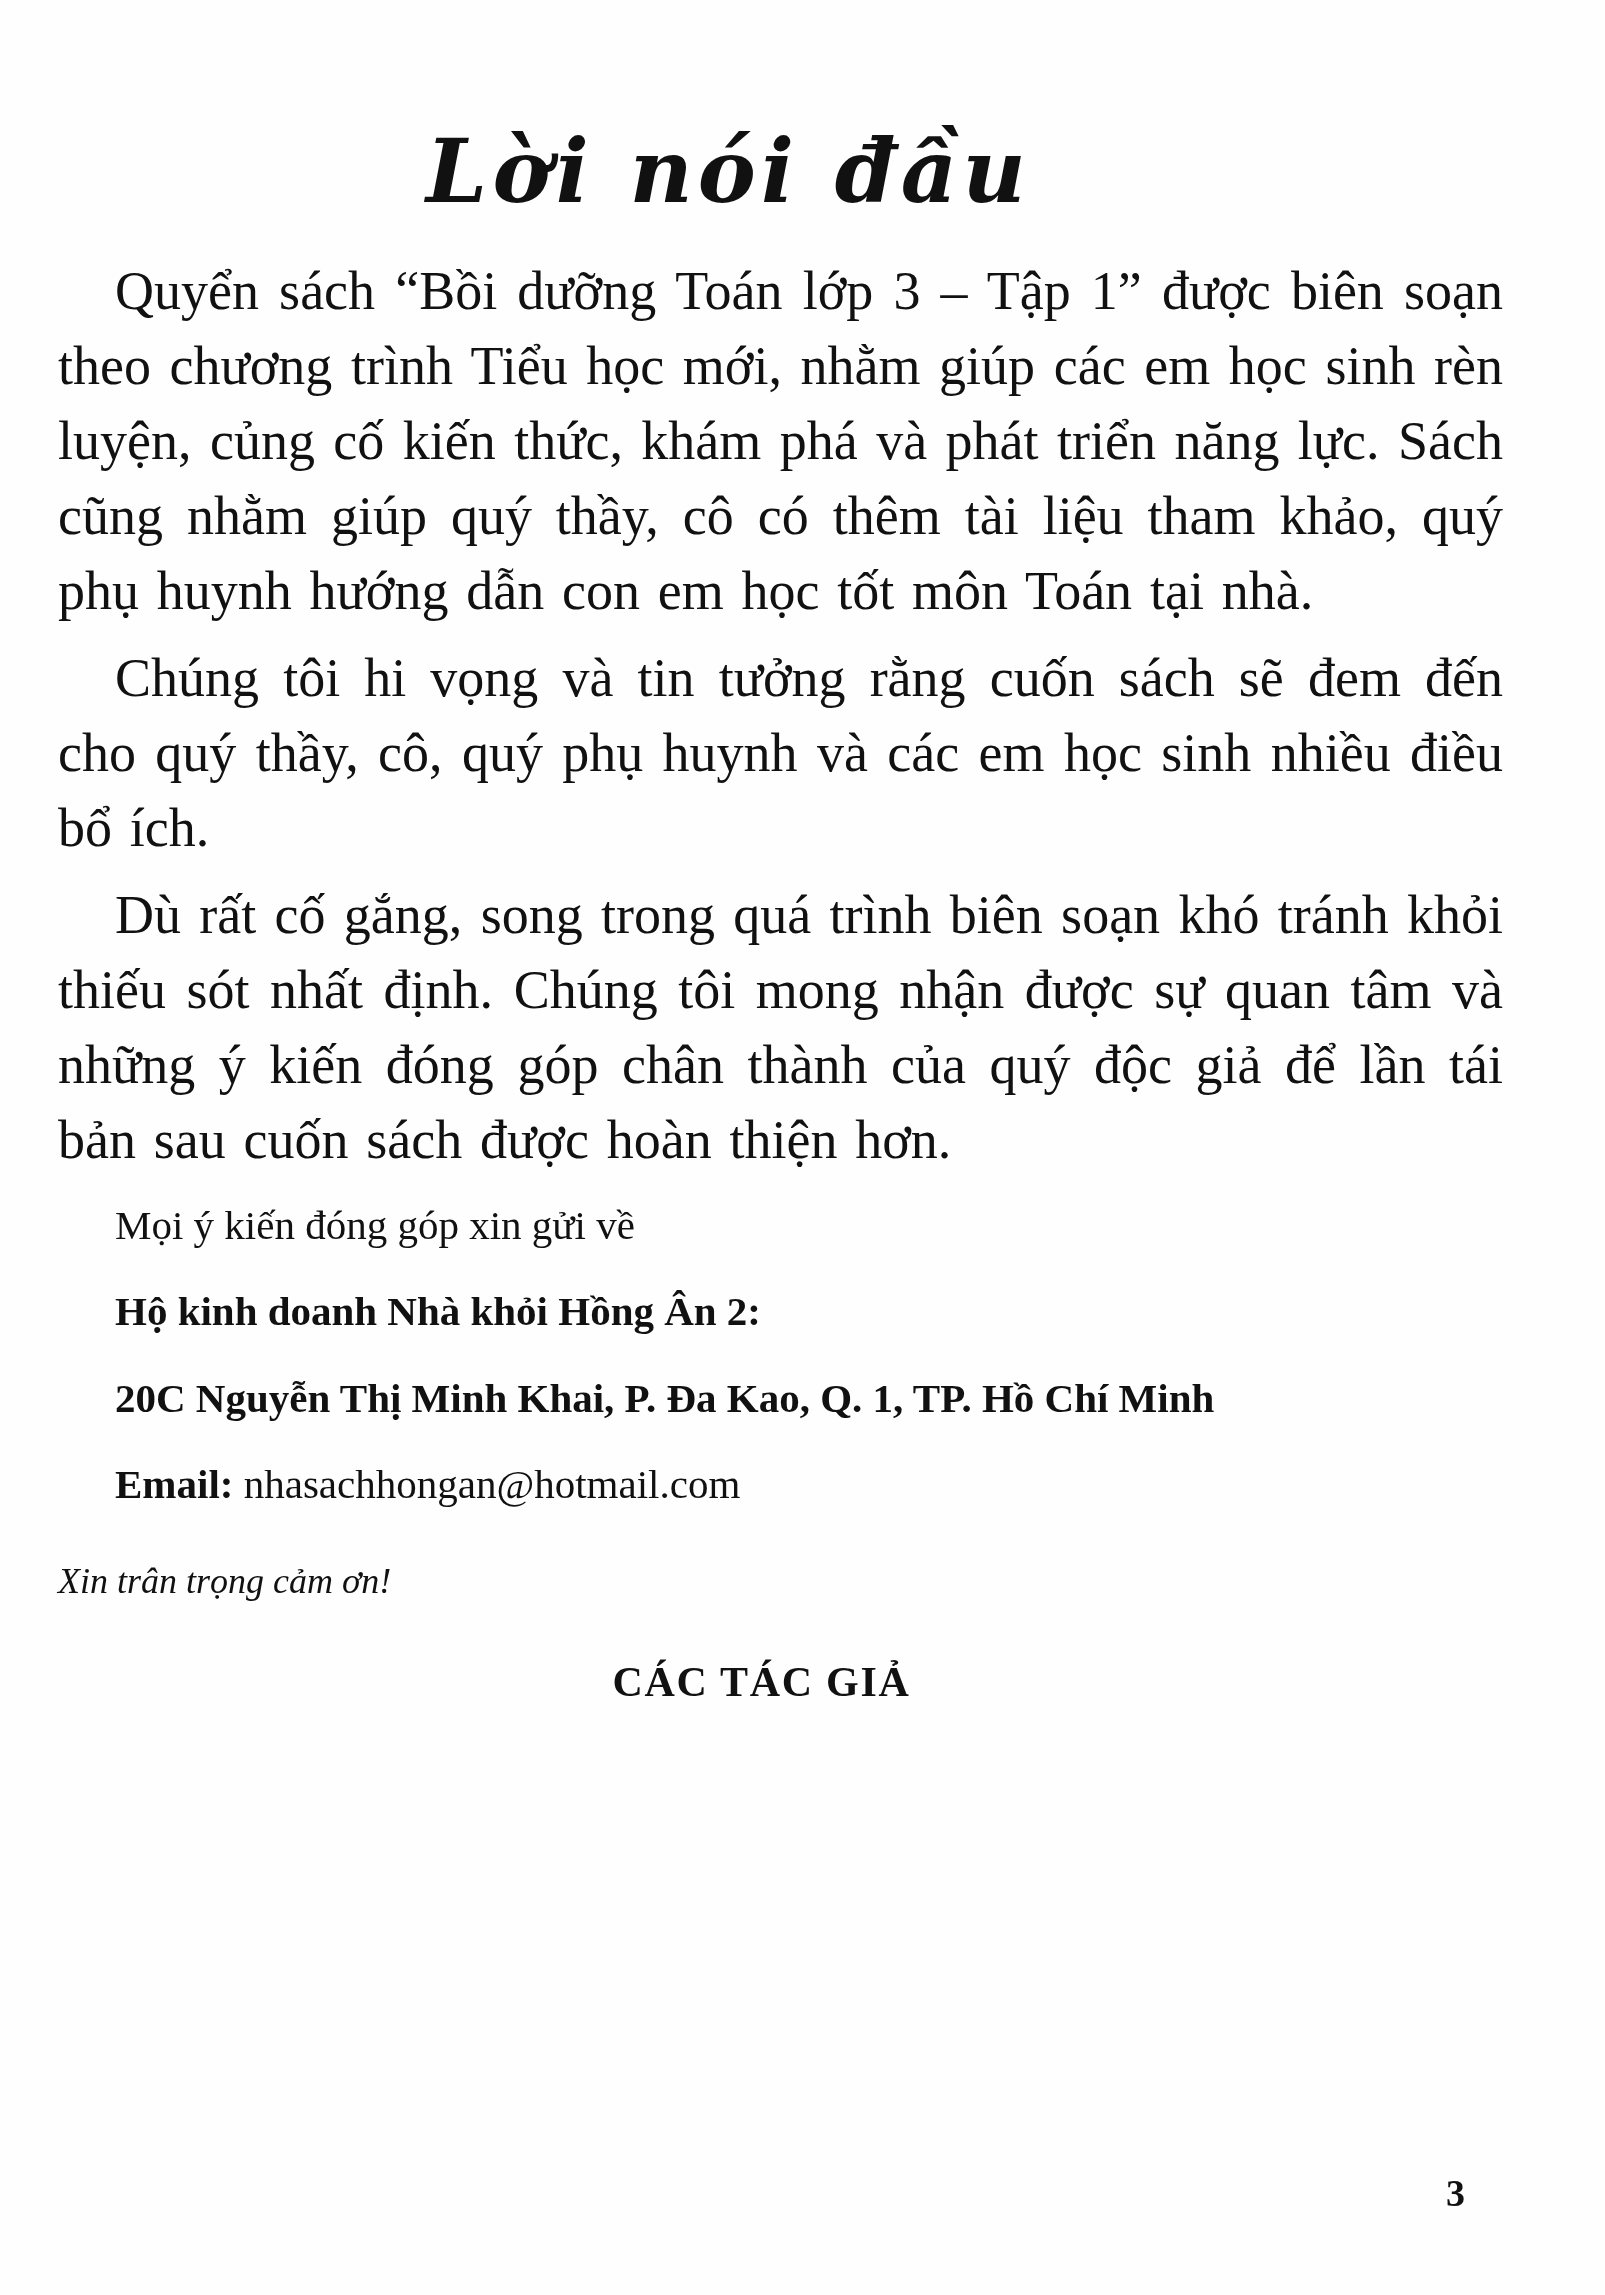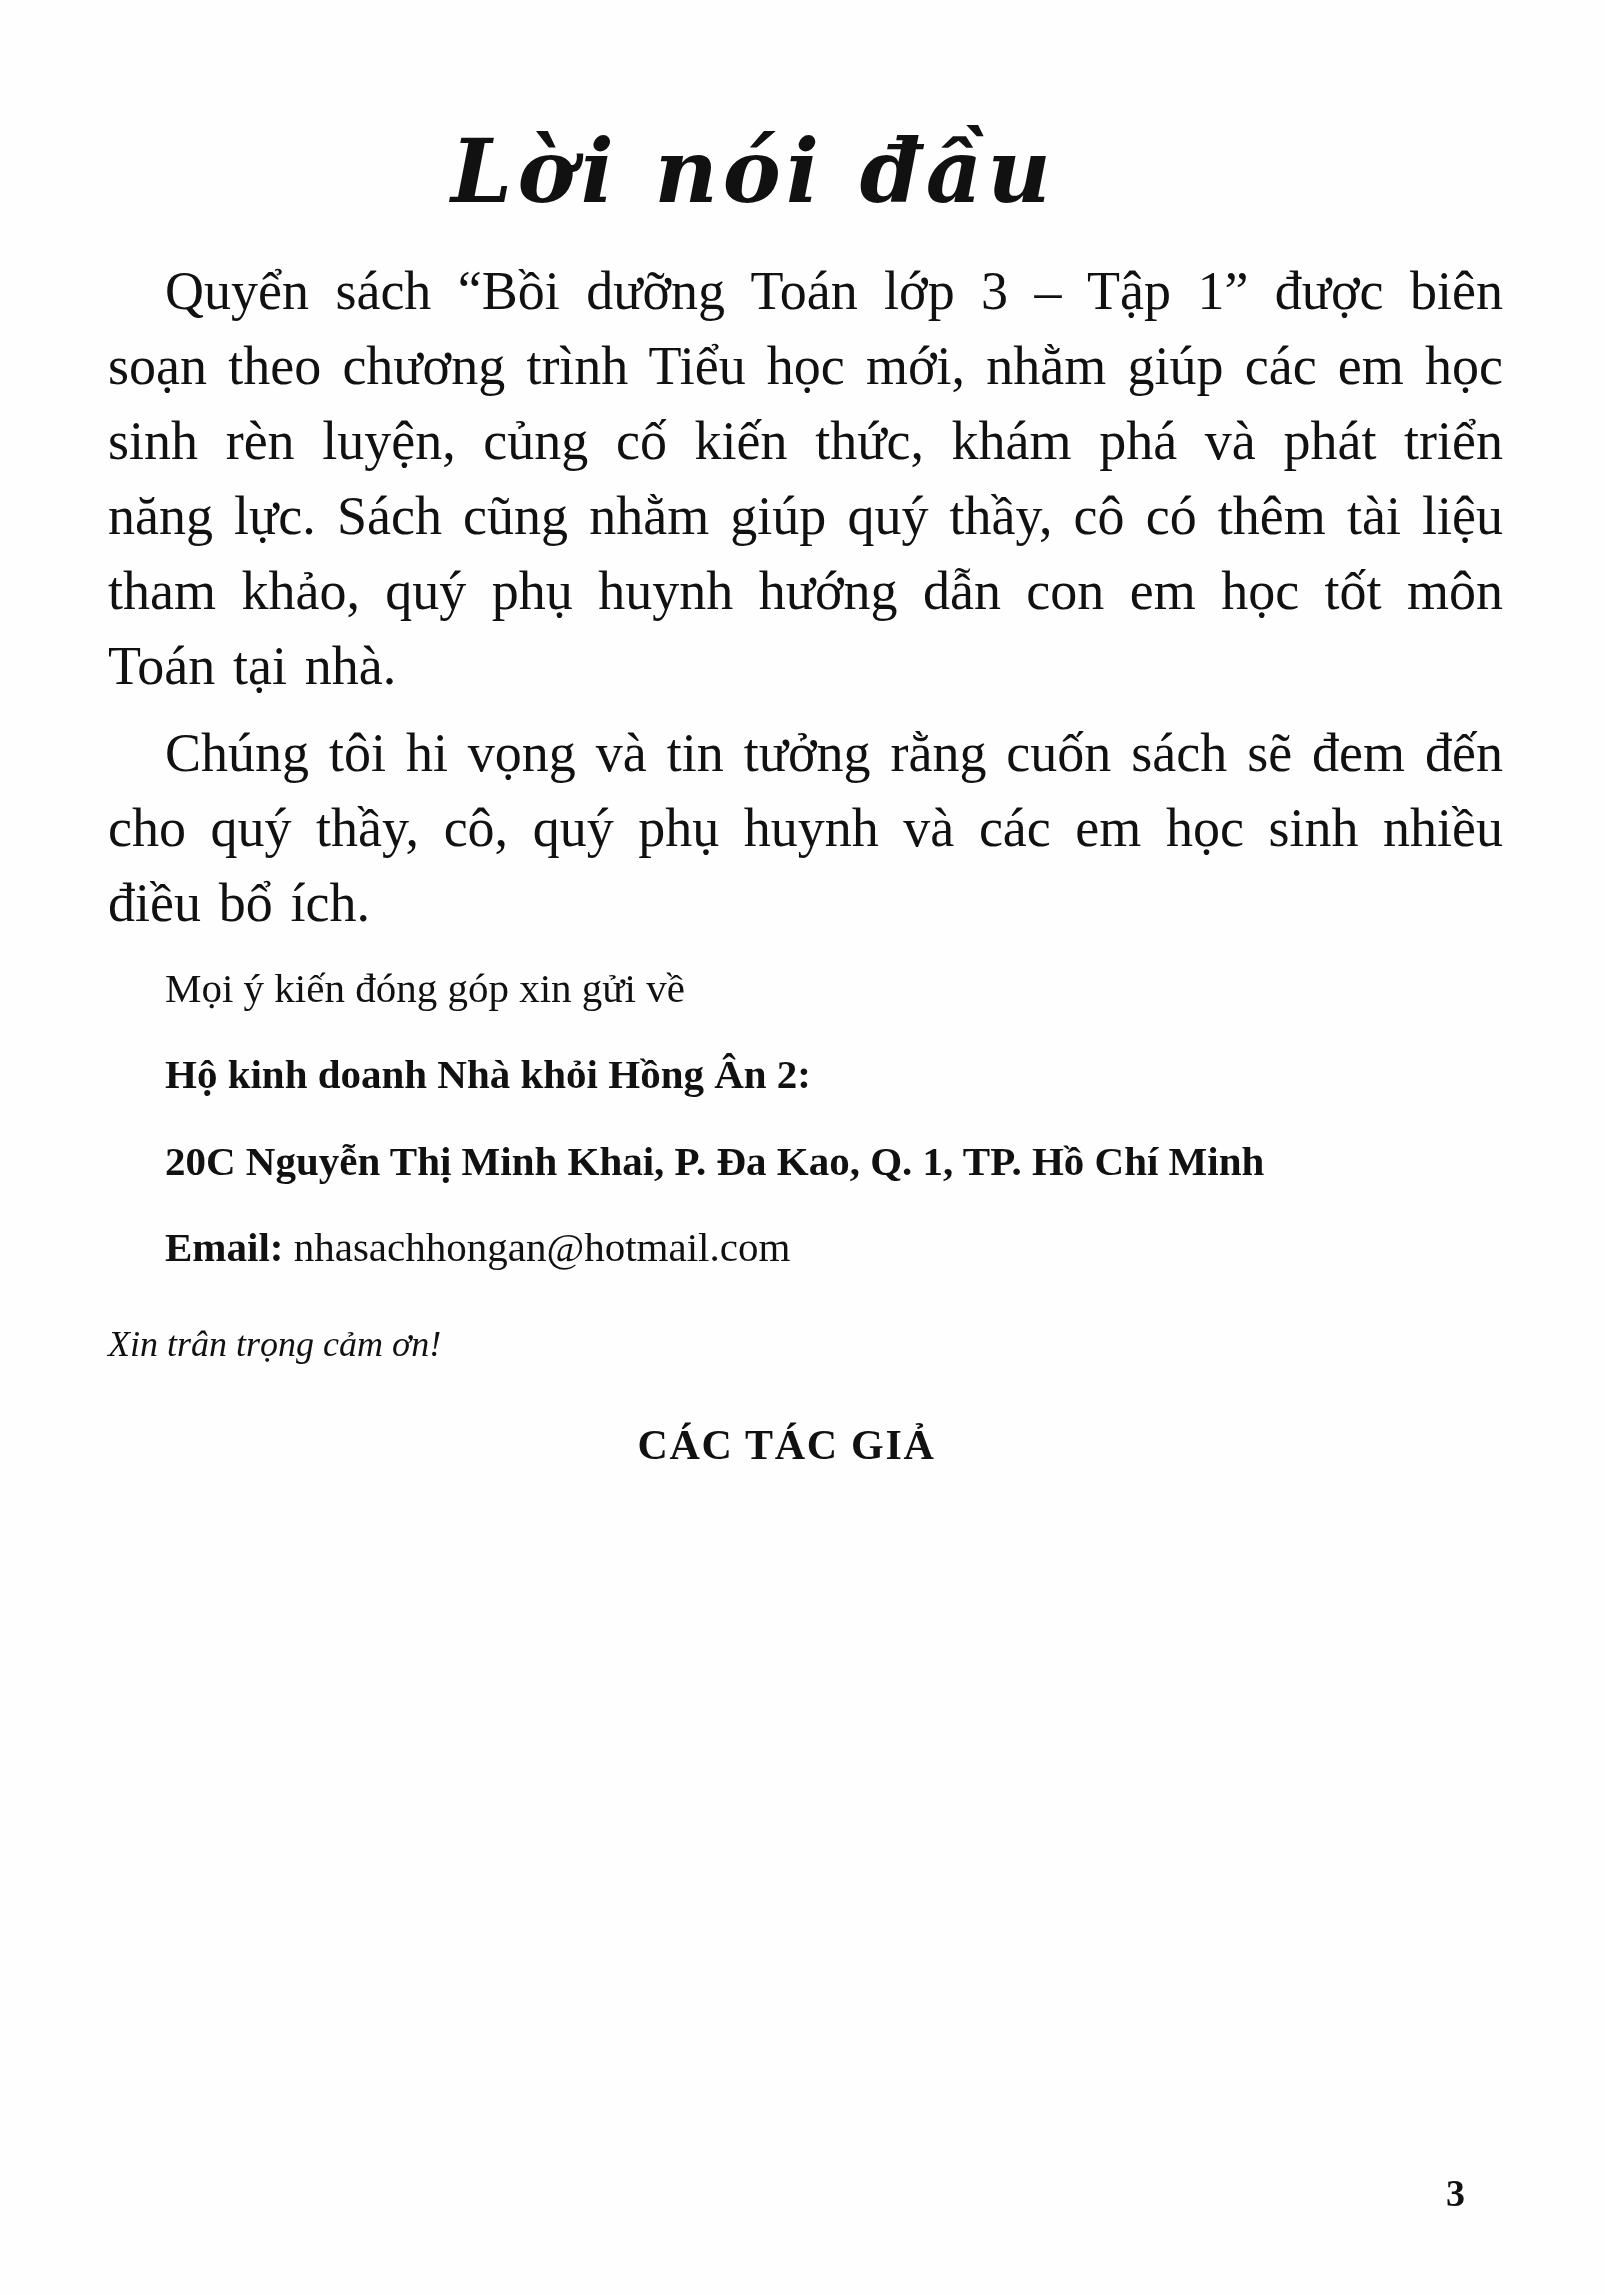--- a/index.html
+++ b/index.html
@@ -11,21 +11,21 @@
     position: relative;
     width: 1605px;
     height: 2295px;
     background: #fefefe;
     color: #111;
     font-family: "Liberation Serif", serif;
     overflow: hidden;
     box-sizing: border-box;
   }
   .content {
-    padding: 0 102px 0 108px;
+    padding: 0 102px 0 58px;
   }
   .doc-title {
     margin-top: 102px;
     height: 140px;
     line-height: 140px;
     text-align: center;
     font-family: "DejaVu Serif", serif;
     font-style: italic;
     font-weight: bold;
     font-size: 87px;
@@ -99,20 +99,21 @@
 <div class="page">
   <div class="content">
 
     <div class="doc-title">Lời nói đầu</div>
 
 
     <p class="body-para">Quyển sách “Bồi dưỡng Toán lớp 3 – Tập 1” được biên soạn theo chương trình Tiểu học mới, nhằm giúp các em học sinh rèn luyện, củng cố kiến thức, khám phá và phát triển năng lực. Sách cũng nhằm giúp quý thầy, cô có thêm tài liệu tham khảo, quý phụ huynh hướng dẫn con em học tốt môn Toán tại nhà.</p>
 
     <p class="body-para">Chúng tôi hi vọng và tin tưởng rằng cuốn sách sẽ đem đến cho quý thầy, cô, quý phụ huynh và các em học sinh nhiều điều bổ ích.</p>
 
+    <p class="body-para">Dù rất cố gắng, song trong quá trình biên soạn khó tránh khỏi thiếu sót nhất định. Chúng tôi mong nhận được sự quan tâm và những ý kiến đóng góp chân thành của quý độc giả để lần tái bản sau cuốn sách được hoàn thiện hơn.</p>
 
     <p class="contact-intro">Mọi ý kiến đóng góp xin gửi về</p>
 
     <p class="bold-line">Hộ kinh doanh Nhà khỏi Hồng Ân 2:</p>
 
     <p class="bold-line">20C Nguyễn Thị Minh Khai, P. Đa Kao, Q. 1, TP. Hồ Chí Minh</p>
 
     <p class="email-line">
       <span class="email-label">Email:</span>
       <span>nhasachhongan@hotmail.com</span>

